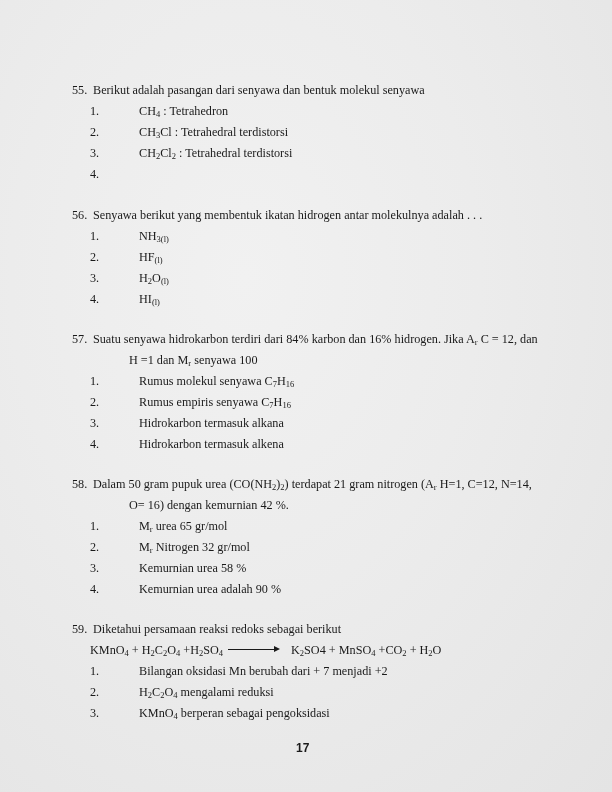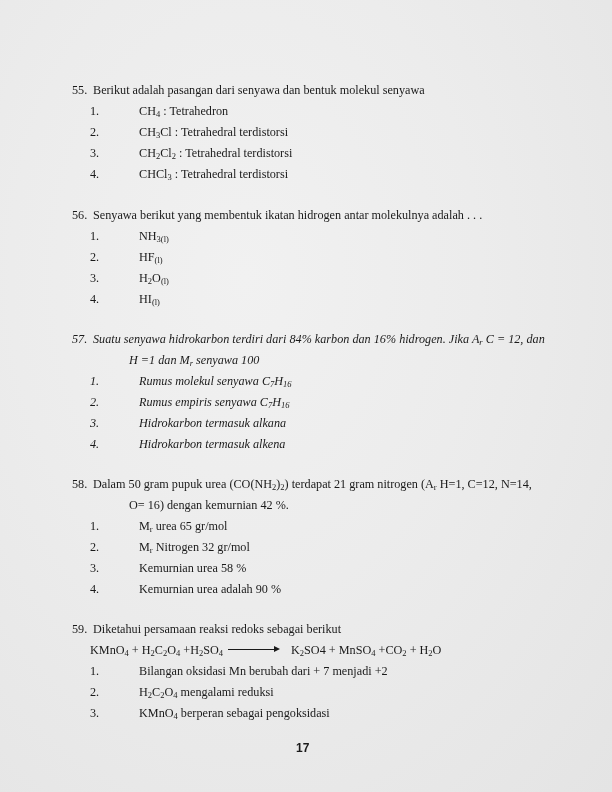--- a/index.html
+++ b/index.html
@@ -48,21 +48,20 @@
         <span class="otext"><span>CH</span><sub>3</sub><span>Cl</span><span> : Tetrahedral terdistorsi</span></span>
       </div>
     <div style="height:7px"></div>
     <div class="opt">
         <span class="onum">3.</span>
         <span class="otext"><span>CH</span><sub>2</sub><span>Cl</span><sub>2</sub><span> : Tetrahedral terdistorsi</span></span>
       </div>
     <div style="height:7px"></div>
     <div class="opt">
         <span class="onum">4.</span>
-        <span class="otext"><span>CHCl</span><sub>3</sub><span> : Tetrahedral terdistorsi</span></span>
       </div>
   </div>
 
   <div class="q" style="top:196px;">
     <div class="qline">
         <span class="qnum">56.</span>
         <span class="qtext">Senyawa berikut yang membentuk ikatan hidrogen antar molekulnya adalah . . .</span>
       </div>
     <div style="height:7px"></div>
     <div class="opt">
@@ -79,21 +78,21 @@
         <span class="onum">3.</span>
         <span class="otext"><span>H</span><sub>2</sub><span>O</span><sub>(l)</sub></span>
       </div>
     <div style="height:7px"></div>
     <div class="opt">
         <span class="onum">4.</span>
         <span class="otext"><span>HI</span><sub>(l)</sub></span>
       </div>
   </div>
 
-  <div class="q" style="top:320px;font-style:italic;">
+  <div class="q" style="top:320px;">
     <div class="qline">
         <span class="qnum">57.</span>
         <span class="qtext"><span>Suatu senyawa hidrokarbon terdiri dari 84% karbon dan 16% hidrogen. Jika A</span><sub>r</sub><span> C = 12, dan</span></span>
       </div>
     <div style="height:7px"></div>
     <div class="qline">
         <span class="cont"><span>H =1 dan M</span><sub>r</sub><span> senyawa 100</span></span>
       </div>
     <div style="height:7px"></div>
     <div class="opt">

